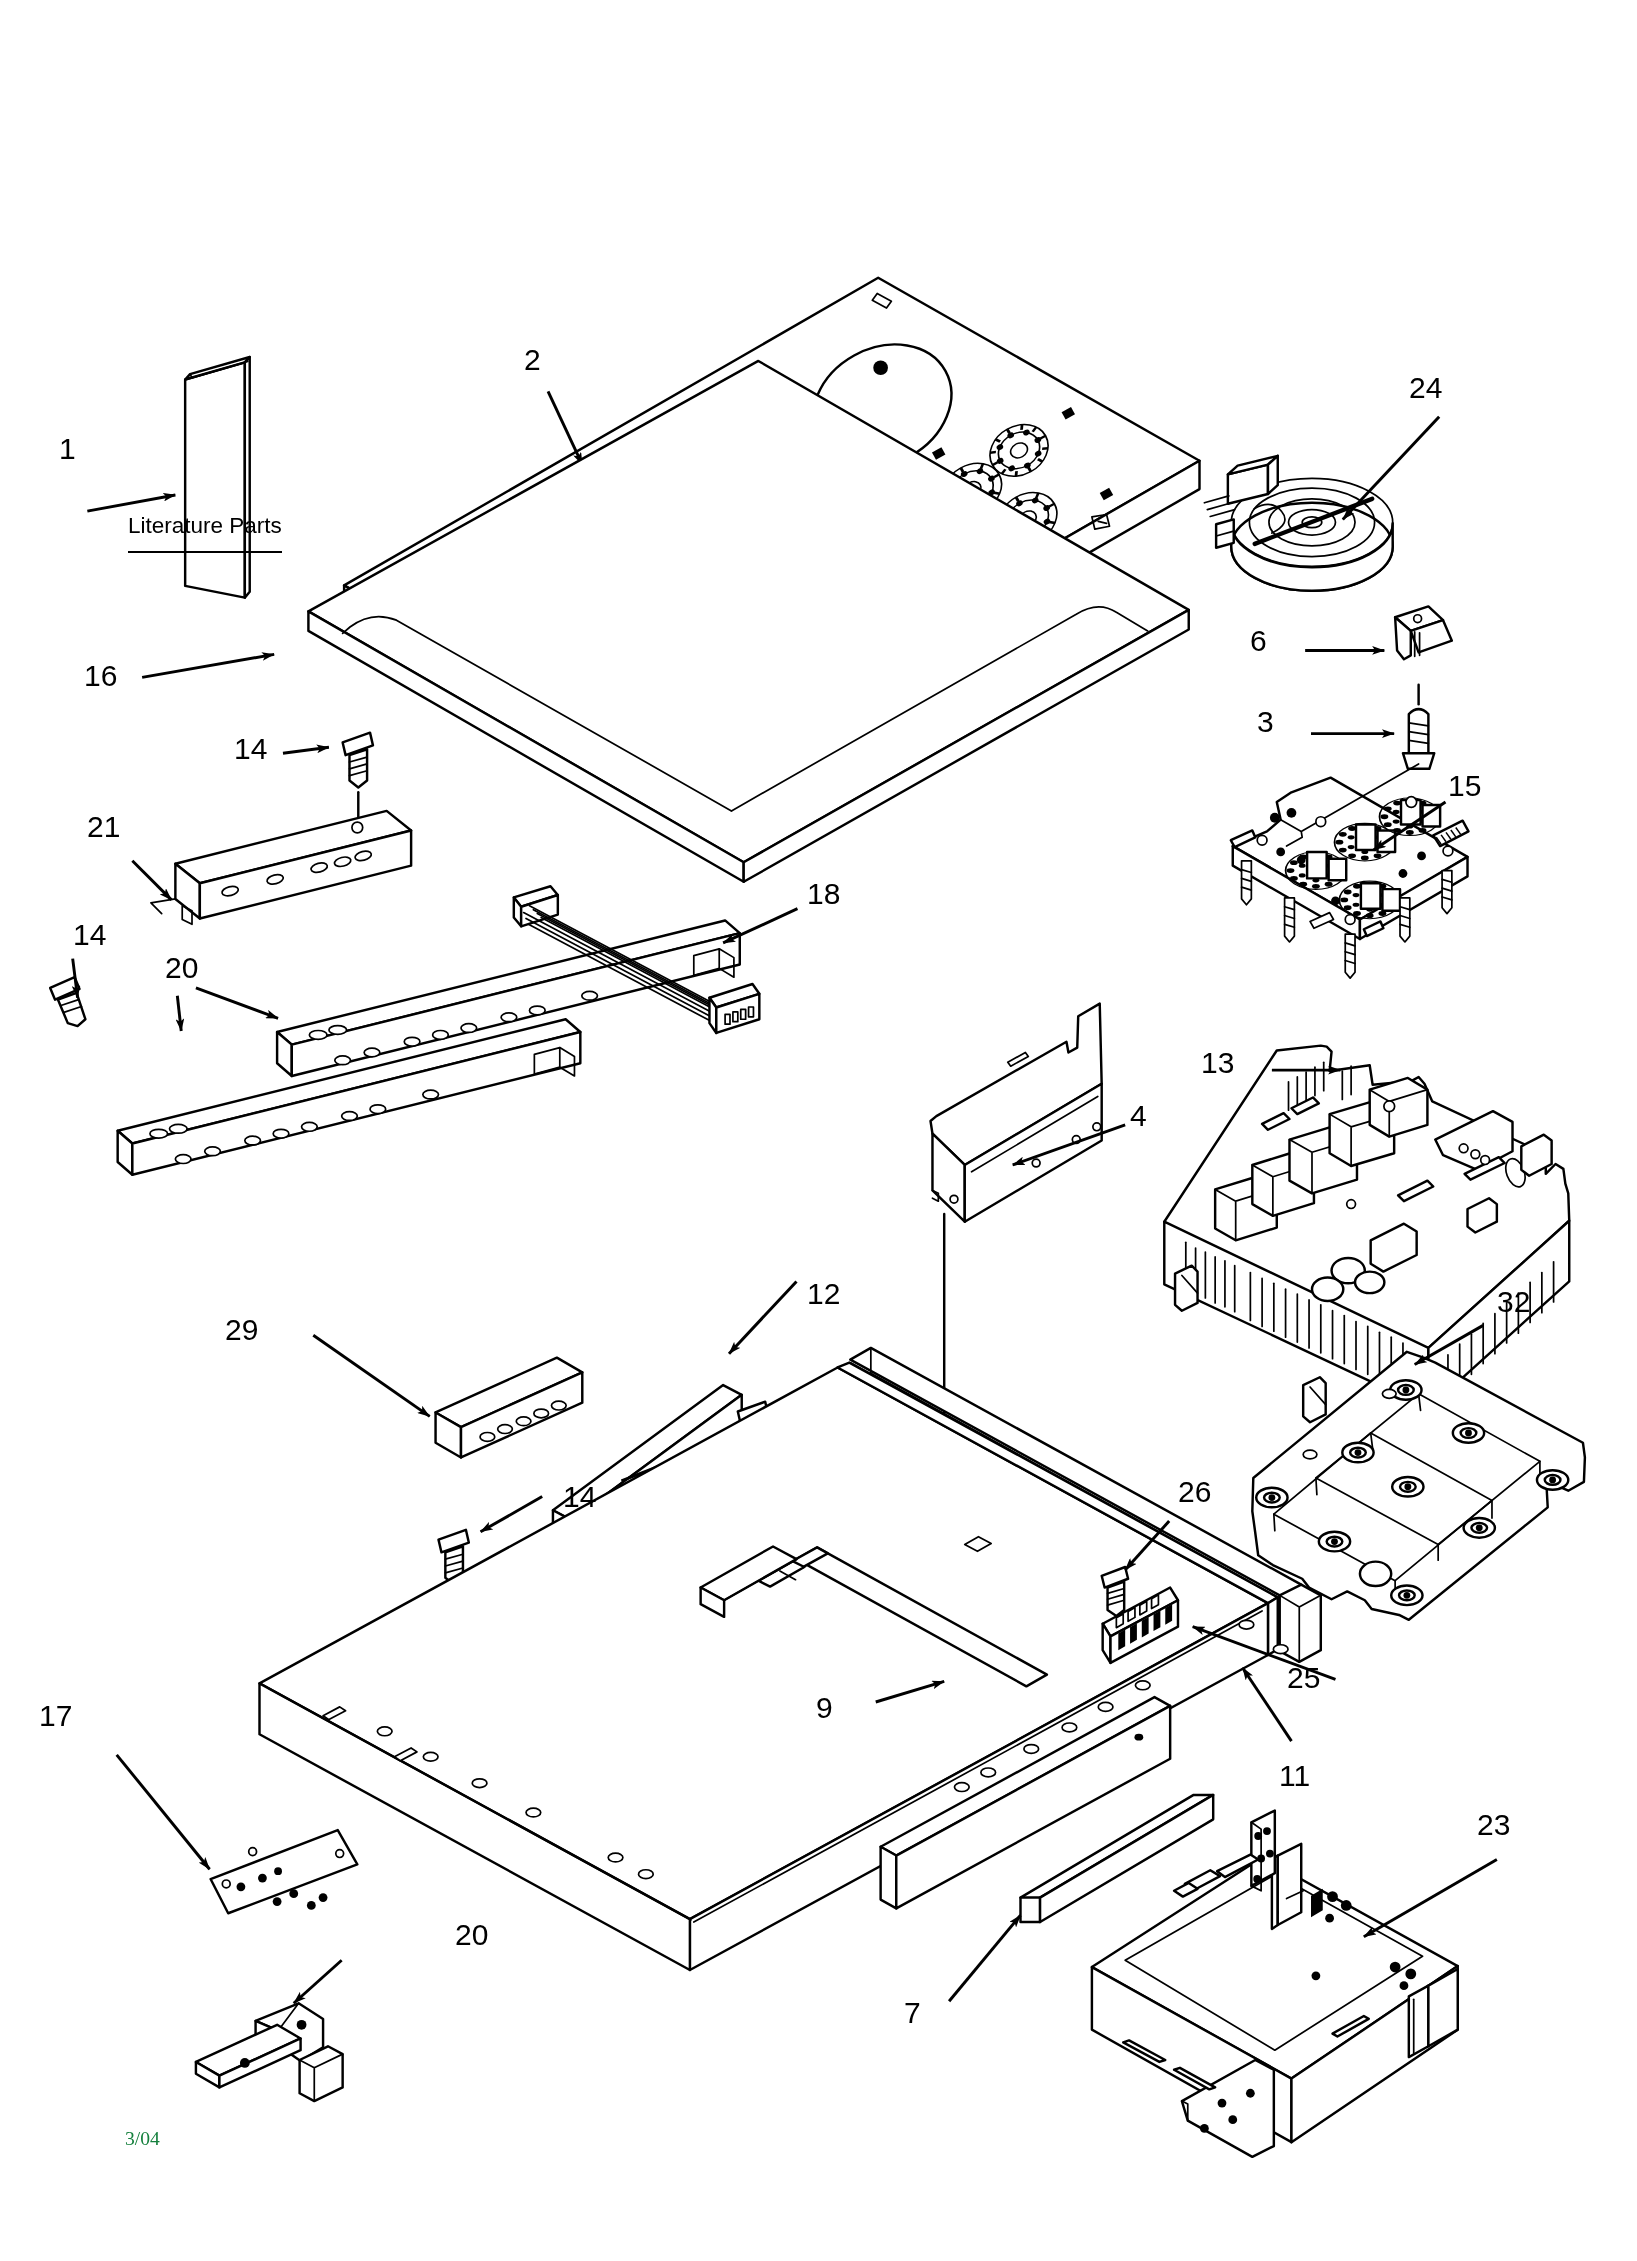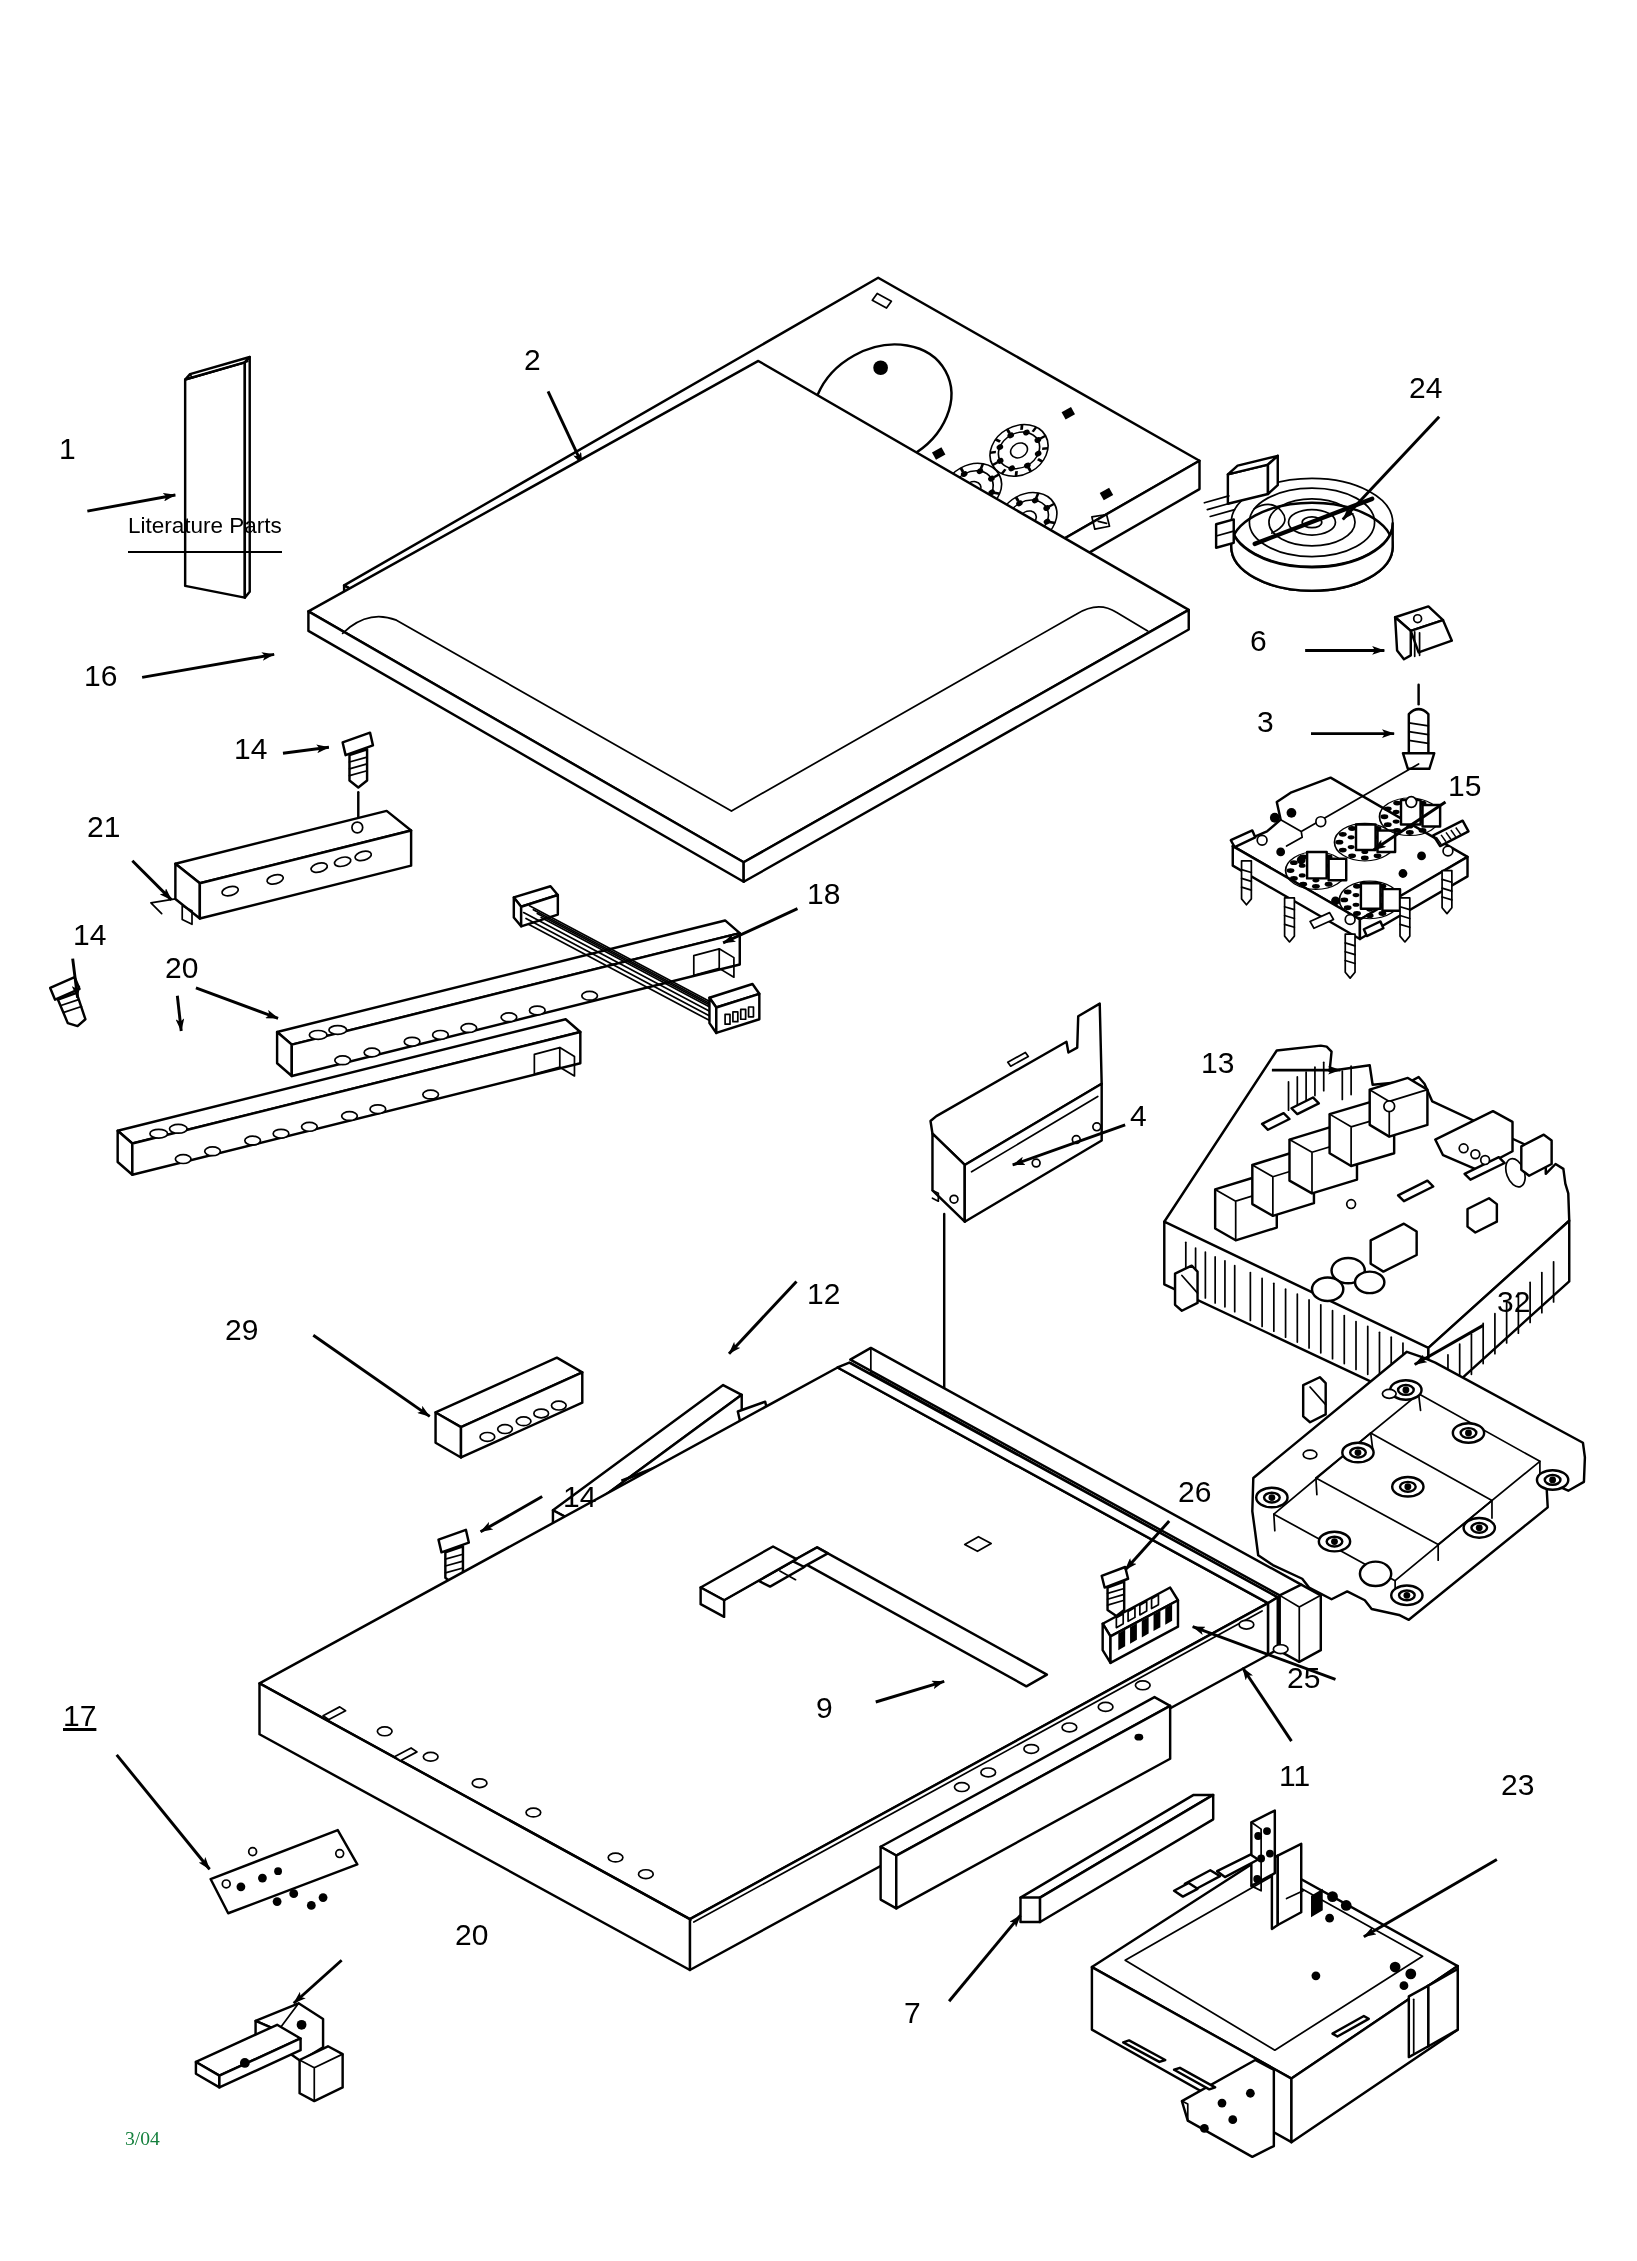--- a/index.html
+++ b/index.html
@@ -923,21 +923,21 @@
 <div class="callout" style="left:1130px; top:1101px;">4</div>
 <div class="callout" style="left:1201px; top:1048px;">13</div>
 <div class="callout" style="left:807px; top:1246px;margin-top:33px;">12</div>
 <div class="callout" style="left:225px;  top:1315px;">29</div>
 <div class="callout" style="left:1497px; top:1287px;">32</div>
 <div class="callout" style="left:563px; top:1482px;">14</div>
 <div class="callout" style="left:1178px; top:1477px;">26</div>
 <div class="callout" style="left:816px; top:1693px;">9</div>
 <div class="callout" style="left:1287px; top:1663px;">25</div>
 <div class="callout" style="left:1279px; top:1761px;">11</div>
-<div class="callout" style="left:63px;  top:1701px;text-decoration:underline;">17</div>
-<div class="callout" style="left:1477px; top:1770px;margin-left:24px;">23</div>
+<div class="callout" style="left:39px;  top:1701px;">17</div>
+<div class="callout" style="left:1477px; top:1810px;">23</div>
 <div class="callout" style="left:904px; top:1998px;">7</div>
 <div class="callout" style="left:455px;  top:1920px;">20</div>
 
 <div class="datestamp" style="left:125px; top:2128px;">3/04</div>
 
 </div>
 
 
 </body></html>

